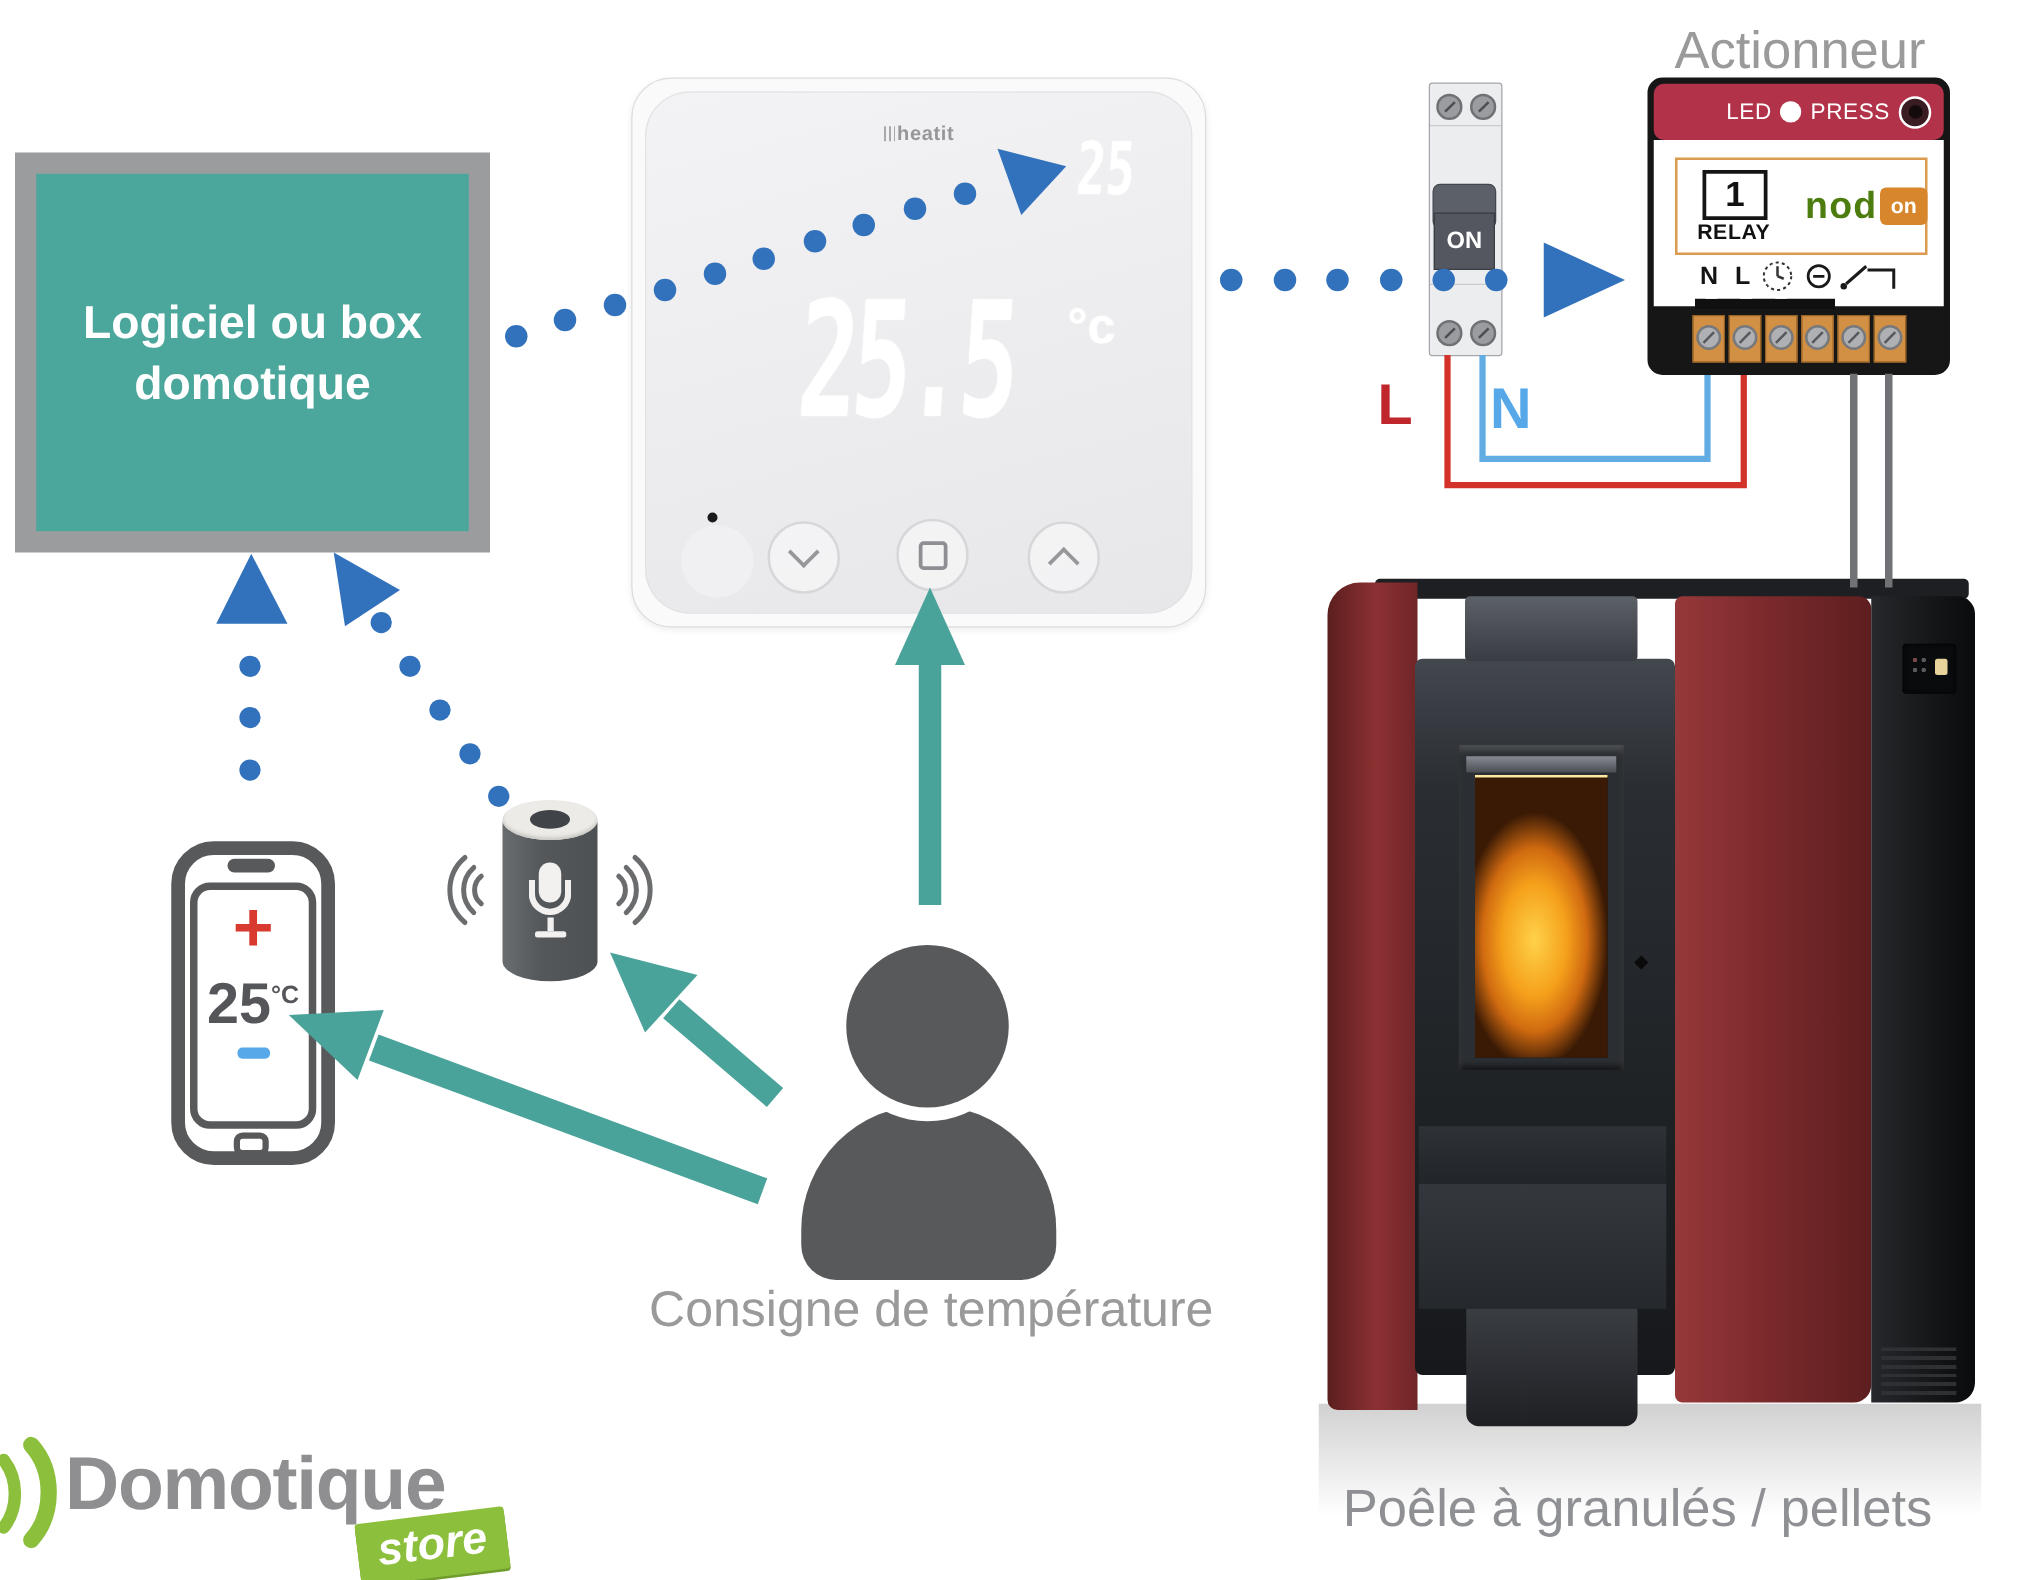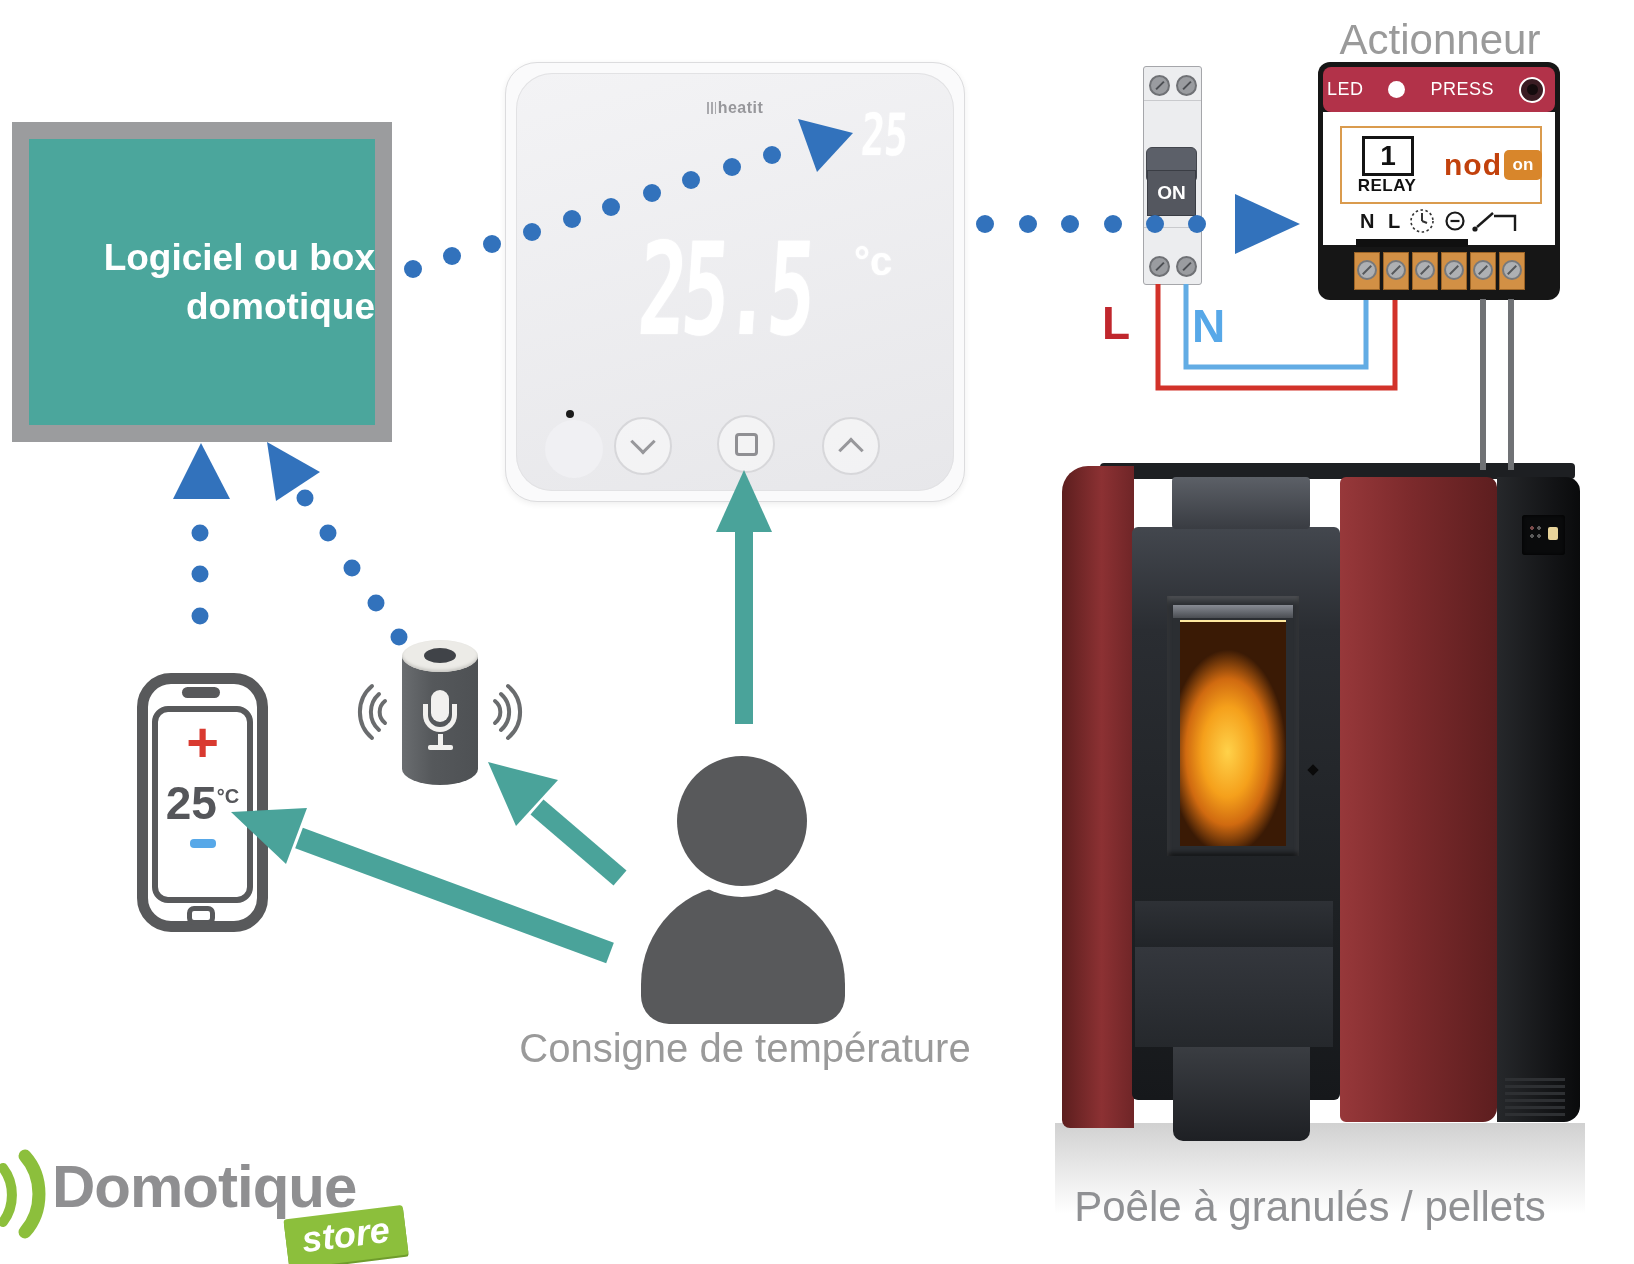--- a/index.html
+++ b/index.html
@@ -4,21 +4,21 @@
 <style>
   html,body{margin:0;padding:0;background:#fff;}
   .canvas{position:relative;width:1634px;height:1264px;background:#fff;overflow:hidden;
           font-family:"Liberation Sans",sans-serif;}
   .abs{position:absolute;}
   .lbl{position:absolute;color:#9a9a9a;font-size:42px;text-align:center;}
   
   .logicbox{position:absolute;left:12px;top:122px;width:380px;height:320px;background:#9b9c9e;
             display:flex;align-items:center;justify-content:center;}
   .logicbox-inner{width:346px;height:286px;background:#4ba69c;display:flex;flex-direction:column;
-            align-items:flex-end;justify-content:center;color:#fff;font-weight:bold;font-size:37px;line-height:49px;}
+            align-items:center;justify-content:center;color:#fff;font-weight:bold;font-size:37px;line-height:49px;}
   
   .thermo{position:absolute;left:505px;top:62px;width:458px;height:438px;border-radius:32px;
           background:#fafafb;border:1px solid #dcdcde;box-shadow:0 2px 6px rgba(0,0,0,.07);}
   .thermo-face{position:absolute;left:10px;top:10px;right:10px;bottom:10px;border-radius:36px;
           background:linear-gradient(165deg,#f3f3f5,#e7e7ea);box-shadow:inset 0 0 0 1px #e2e2e4;}
   .heatit{position:absolute;left:0;top:36px;width:100%;text-align:center;font-size:16px;
           font-weight:bold;color:#97979b;letter-spacing:.5px;}
   .heatit-bars{display:inline-block;width:9px;height:12px;margin-right:2px;vertical-align:-1px;
           background:repeating-linear-gradient(90deg,#a9a9ad 0 2px,transparent 2px 4px);}
   .seg{font-family:"DejaVu Sans Mono",monospace;font-weight:bold;color:#fff;
@@ -42,34 +42,34 @@
   .screw i{display:block;width:2px;height:11px;background:#4b4e52;transform:rotate(45deg);}
   .bdiv{position:absolute;left:0;width:100%;height:1px;background:#c9cacd;}
   .bhandle{position:absolute;left:2px;top:80px;width:49px;height:34px;background:#5c6069;
            border:1px solid #43464d;border-radius:6px;}
   .bplate{position:absolute;left:3px;top:103px;width:47px;height:44px;background:#54575f;
           border:1px solid #3a3d44;color:#fff;font-weight:800;font-size:19px;display:flex;
           align-items:center;justify-content:center;}
   
   .relay{position:absolute;left:1318px;top:62px;width:242px;height:238px;background:#161616;border-radius:12px;}
   .relay-band{position:absolute;left:5px;top:5px;right:5px;height:45px;background:#b23249;border-radius:8px;
-          display:flex;align-items:center;justify-content:flex-end;gap:25px;padding-right:10px;box-sizing:border-box;
+          display:flex;align-items:center;justify-content:flex-end;gap:7px;padding-right:10px;box-sizing:border-box;
           color:#fff;font-size:18px;letter-spacing:.5px;}
   .led-dot{width:17px;height:17px;border-radius:50%;background:#fff;}
   .press-ring{width:22px;height:22px;border-radius:50%;border:2px solid #fff;background:#3a1c23;
           display:flex;align-items:center;justify-content:center;}
   .press-ring i{display:block;width:11px;height:11px;border-radius:50%;background:#140b0d;}
   .relay-white{position:absolute;left:5px;top:50px;width:232px;height:133px;background:#fff;}
   .obox{position:absolute;left:22px;top:64px;width:198px;height:74px;border:2px solid #da9b4e;background:#fff;}
   .onebox{position:absolute;left:20px;top:8px;width:46px;height:34px;border:3px solid #141414;
           display:flex;align-items:center;justify-content:center;font-size:28px;font-weight:bold;color:#111;}
   .relaytxt{position:absolute;left:4px;top:48px;width:82px;text-align:center;font-size:17px;font-weight:900;
           letter-spacing:.5px;color:#111;}
   .nodon{position:absolute;left:102px;top:20px;display:flex;align-items:center;}
-  .nodon .nd{font-size:30px;font-weight:bold;color:#c2410c;letter-spacing:1px;}
+  .nodon .nd{font-size:30px;font-weight:bold;color:#4d7c0f;letter-spacing:1px;}
   .nodon .on{margin-left:2px;width:38px;height:30px;background:#d8862b;border-radius:5px;color:#fff;
           font-weight:bold;font-size:17px;display:flex;align-items:center;justify-content:center;}
   .tlabel{position:absolute;top:148px;font-size:20px;font-weight:900;color:#141414;}
   .blackbar{position:absolute;left:38px;top:177px;width:112px;height:8px;background:#101010;}
   .tri{position:absolute;top:-6px;width:0;height:0;border-left:5px solid transparent;
        border-right:5px solid transparent;border-bottom:6px solid #fff;}
   .termrow{position:absolute;left:36px;top:190px;display:flex;gap:3px;}
   .term{width:26px;height:38px;background:#d29045;border:1px solid #9a6326;box-sizing:border-box;
         display:flex;align-items:flex-start;justify-content:center;padding-top:7px;}
   .term i{display:flex;width:20px;height:20px;border-radius:50%;background:#aeb0b3;border:2px solid #77797c;

